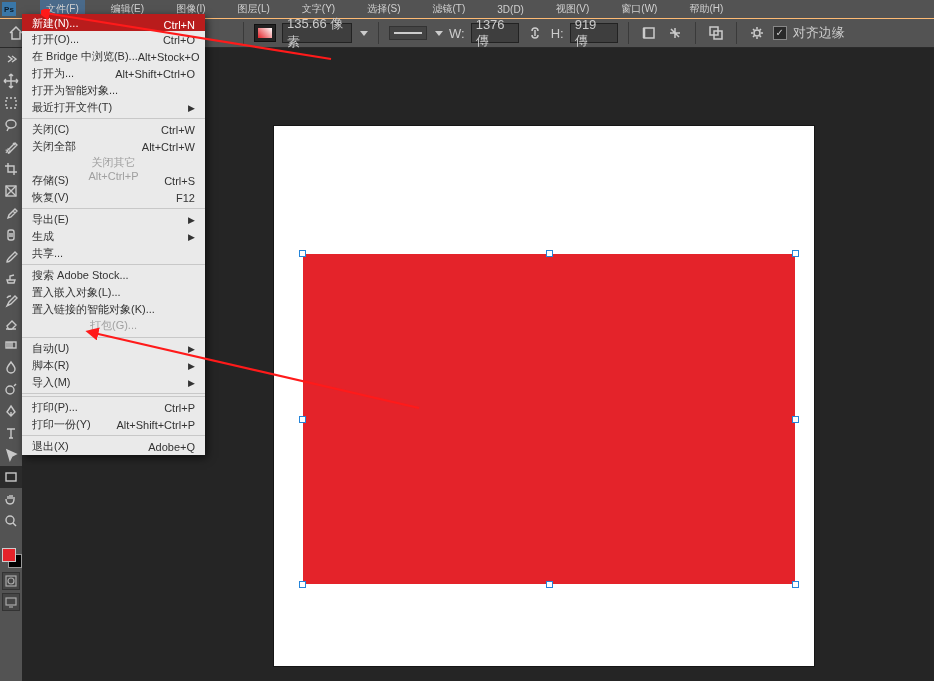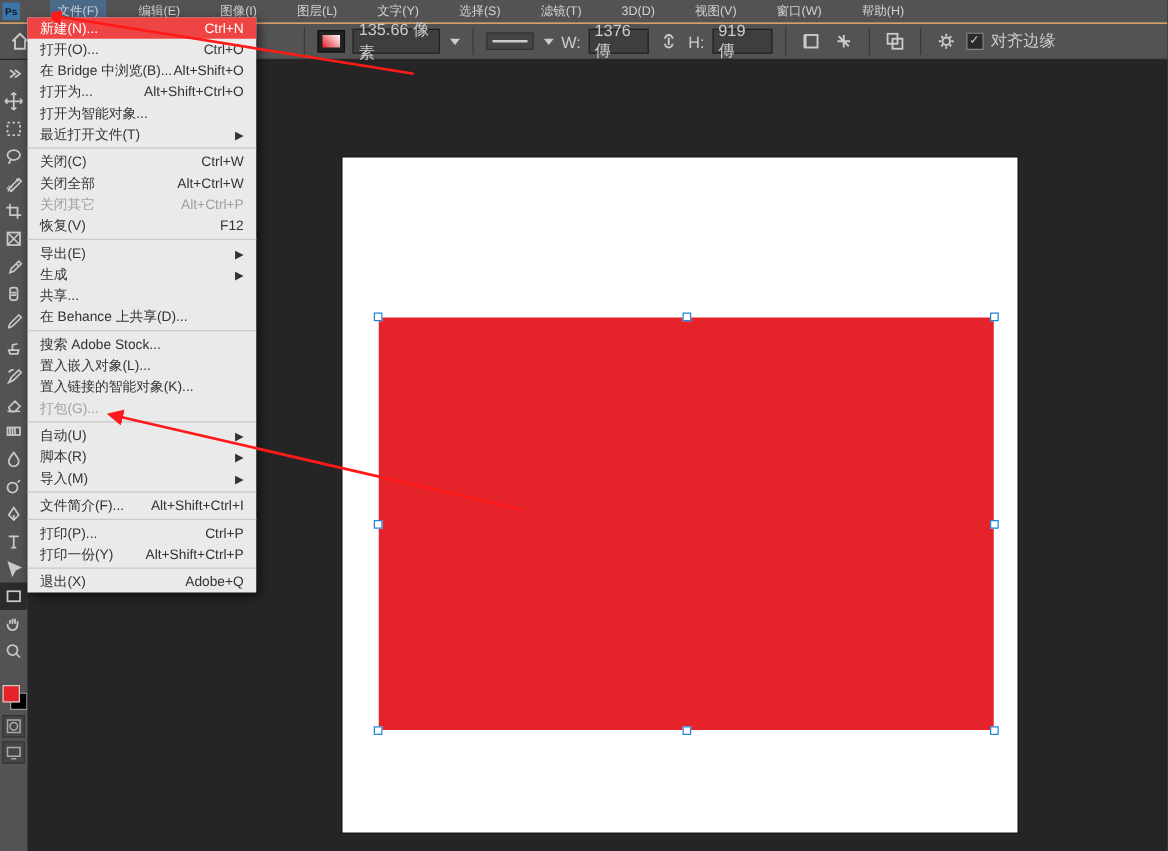--- a/index.html
+++ b/index.html
@@ -39,22 +39,22 @@
   .doc { position:absolute; left:252px; top:78px; width:540px; height:540px; background:#fff; box-shadow:0 0 0 1px rgba(0,0,0,.4); }
   .red-rect { position:absolute; left:29px; top:128px; width:492px; height:330px; background:#e4232a; }
   .handle { position:absolute; width:7px; height:7px; background:#fff; border:1px solid #2585d9; }
   .h-tl{left:-4px;top:-4px;} .h-tr{right:-4px;top:-4px;} .h-bl{left:-4px;bottom:-4px;} .h-br{right:-4px;bottom:-4px;}
   .h-t{left:50%;top:-4px;margin-left:-3px;} .h-b{left:50%;bottom:-4px;margin-left:-3px;}
   .h-l{left:-4px;top:50%;margin-top:-3px;} .h-r{right:-4px;top:50%;margin-top:-3px;}
 
   
   .file-menu { position:absolute; left:22px; top:14px; width:183px; background:#eaeaea; box-shadow:2px 3px 8px rgba(0,0,0,.6); z-index:50; font-size:11px; color:#333; }
   .file-menu .row { display:flex; align-items:center; justify-content:space-between; height:17px; padding:0 10px; cursor:default; white-space:nowrap;}
-  .file-menu .row.disabled { color:#a0a0a0; }
-  .file-menu .row.highlight { background:#ef4444; color:#fff; }
+  .file-menu .row.disabled { color:#a0a0a0;flex-direction:column; }
+  .file-menu .row.highlight { background:#b91c1c; color:#fff;align-items:flex-end; }
   .file-menu .row .arrow{ font-size:9px;}
   .file-menu hr { border:none; border-top:1px solid #c8c8c8; margin:2px 0;}
   
   
   .arrow1 { position:absolute; left:41px; top:9px; z-index:60; pointer-events:none; }
   .arrow2 { position:absolute; left:84px; top:183px; z-index:60; pointer-events:none; }
   
   .tri { width:0; height:0; border-left:4px solid transparent; border-right:4px solid transparent; border-top:5px solid #ccc; display:inline-block; vertical-align:middle; margin-left:2px;}
 </style>
 </head>
@@ -294,21 +294,21 @@
     <div class="row highlight">
       <span>新建(N)...</span>
       <span>Ctrl+N</span>
     </div>
     <div class="row">
       <span>打开(O)...</span>
       <span>Ctrl+O</span>
     </div>
     <div class="row">
       <span>在 Bridge 中浏览(B)...</span>
-      <span>Alt+Shift+O</span>
+      <span>Alt+Stock+O</span>
     </div>
     <div class="row">
       <span>打开为...</span>
       <span>Alt+Shift+Ctrl+O</span>
     </div>
     <div class="row">
       <span>打开为智能对象...</span>
     </div>
     <div class="row">
       <span>最近打开文件(T)</span>
@@ -321,38 +321,39 @@
     </div>
     <div class="row">
       <span>关闭全部</span>
       <span>Alt+Ctrl+W</span>
     </div>
     <div class="row disabled">
       <span>关闭其它</span>
       <span>Alt+Ctrl+P</span>
     </div>
     <div class="row">
+      <span>存储(S)</span>
+      <span>Ctrl+S</span>
+    </div>
+    <div class="row">
       <span>恢复(V)</span>
       <span>F12</span>
     </div>
     <hr>
     <div class="row">
       <span>导出(E)</span>
       <span class="arrow">▶</span>
     </div>
     <div class="row">
       <span>生成</span>
       <span class="arrow">▶</span>
     </div>
     <div class="row">
       <span>共享...</span>
     </div>
-    <div class="row">
-      <span>在 Behance 上共享(D)...</span>
-    </div>
     <hr>
     <div class="row">
       <span>搜索 Adobe Stock...</span>
     </div>
     <div class="row">
       <span>置入嵌入对象(L)...</span>
     </div>
     <div class="row">
       <span>置入链接的智能对象(K)...</span>
     </div>
@@ -366,24 +367,20 @@
     </div>
     <div class="row">
       <span>脚本(R)</span>
       <span class="arrow">▶</span>
     </div>
     <div class="row">
       <span>导入(M)</span>
       <span class="arrow">▶</span>
     </div>
     <hr>
-    <div class="row">
-      <span>文件简介(F)...</span>
-      <span>Alt+Shift+Ctrl+I</span>
-    </div>
     <hr>
     <div class="row">
       <span>打印(P)...</span>
       <span>Ctrl+P</span>
     </div>
     <div class="row">
       <span>打印一份(Y)</span>
       <span>Alt+Shift+Ctrl+P</span>
     </div>
     <hr>

